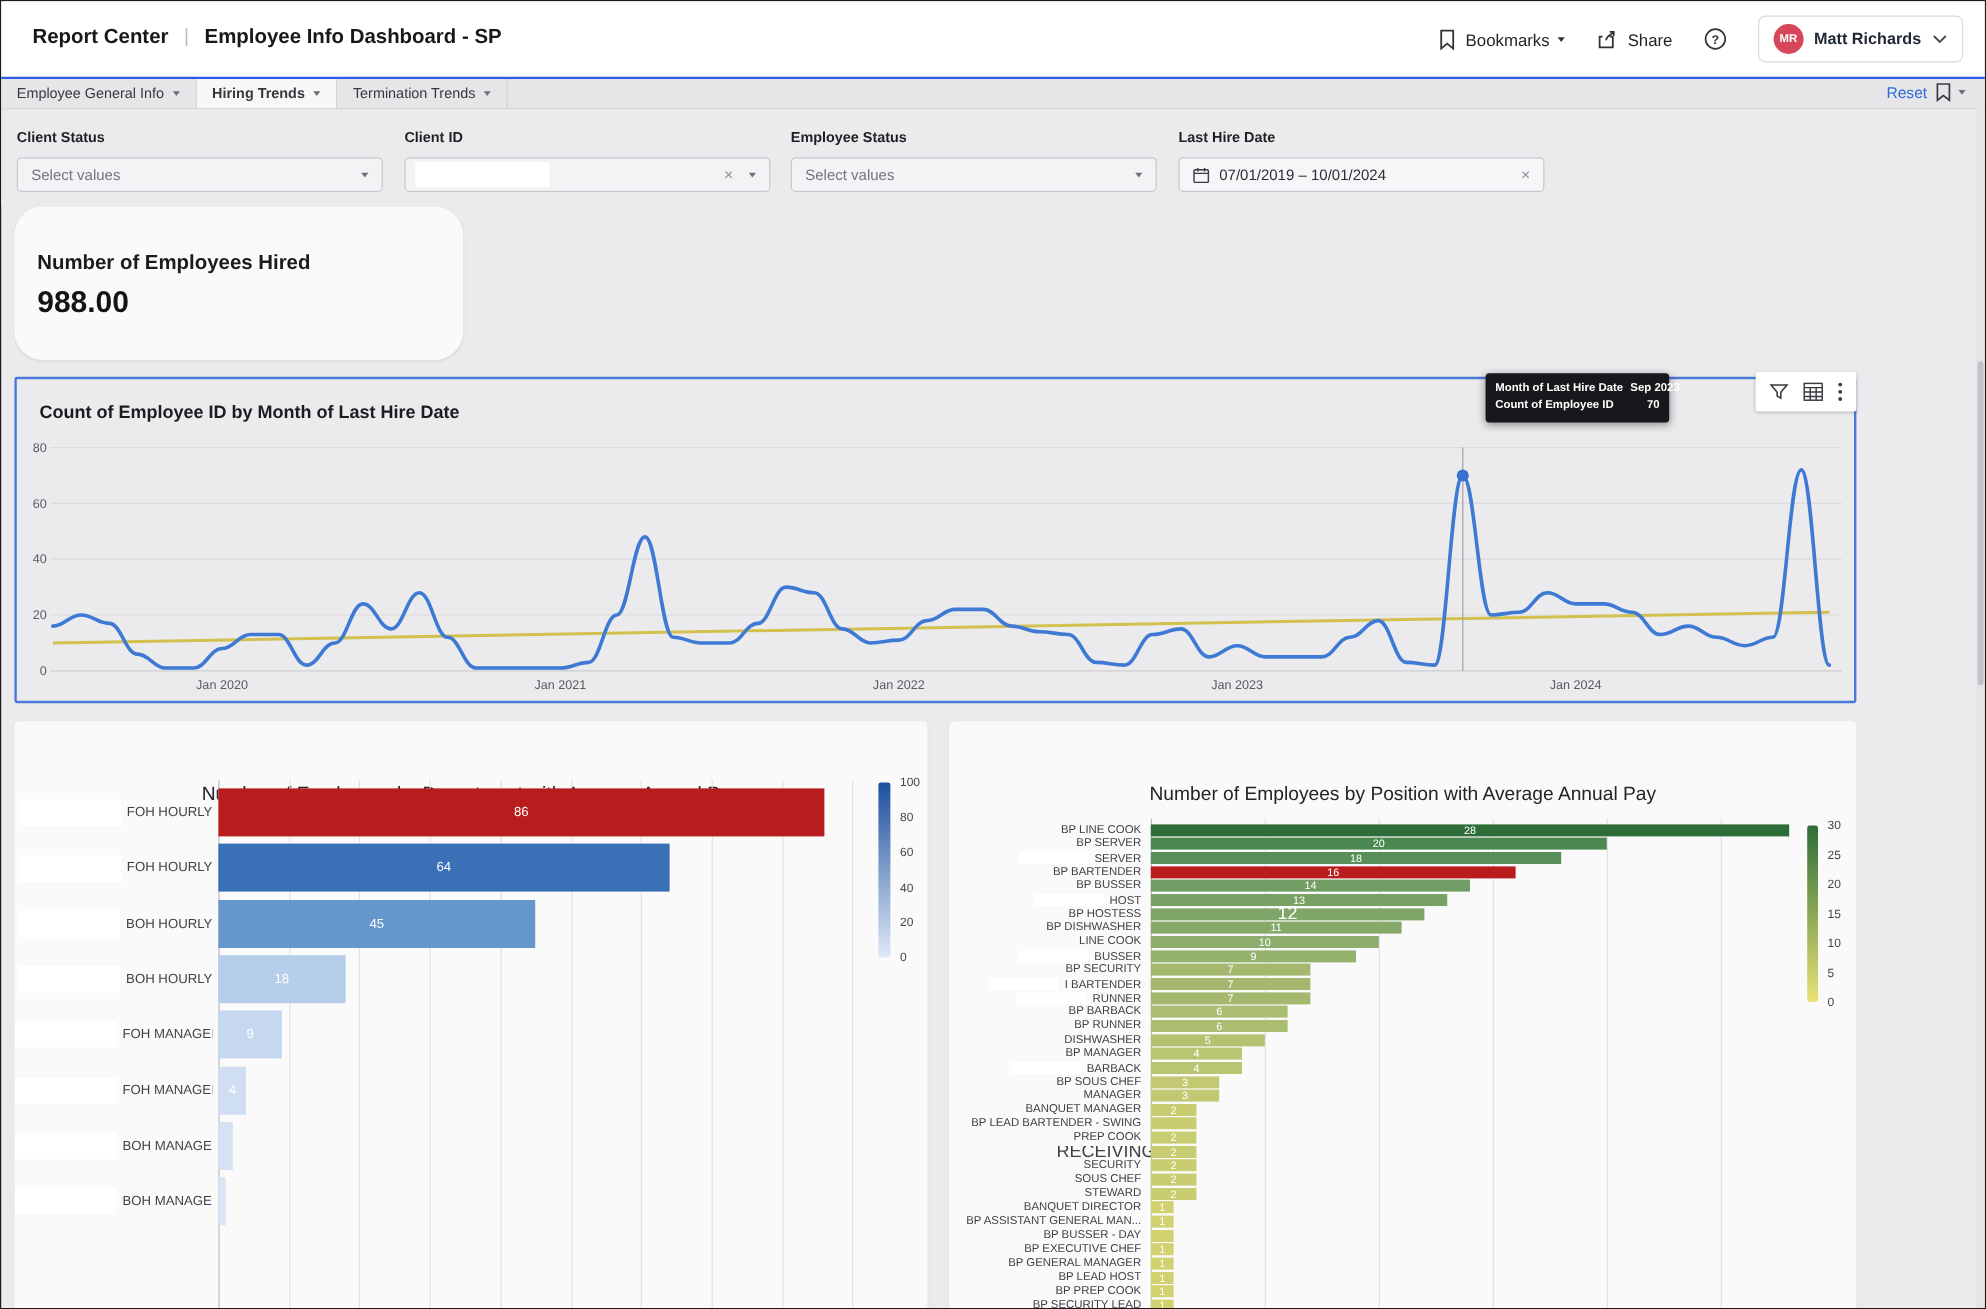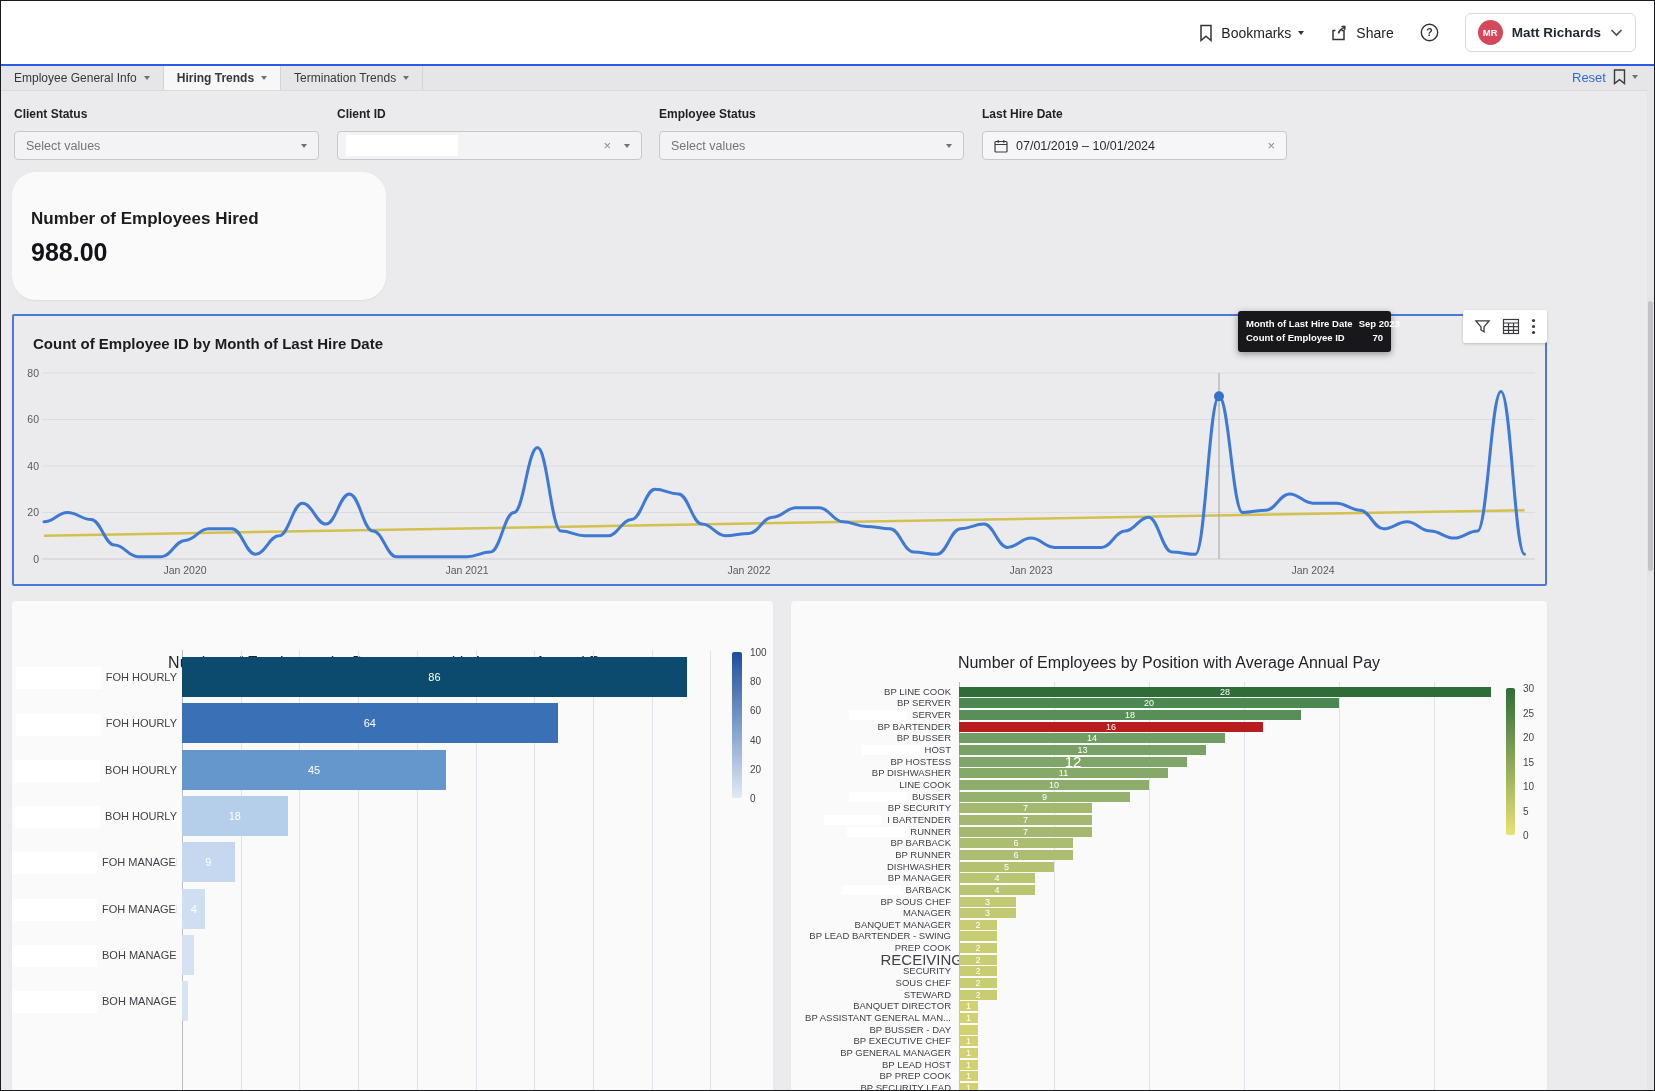--- a/index.html
+++ b/index.html
@@ -72,20 +72,25 @@
   .cbtick { position:absolute; font-size:10px; color:#44444a; }
   
   .scrolltrack { position:absolute; right:0; top:65px; bottom:0; width:7px; background:#e5e5e8; }
   .scrollthumb { position:absolute; right:1px; top:235px; width:5px; height:270px; background:#c2c2c8; border-radius:3px; }
   svg { display:block; }
 </style>
 </head>
 <body>
 
 <div class="header">
+  <div class="htitle">
+    <span>Report Center</span>
+    <span class="hsep">|</span>
+    <span>Employee Info Dashboard - SP</span>
+  </div>
   <div class="hright">
     <div class="hbtn">
       <span>
         <svg width="16" height="18" viewBox="0 0 16 18">
             <path d="M3 1.5h10v15l-5-4.2-5 4.2z" fill="none" stroke="#33333a" stroke-width="1.5"></path>
           </svg>
       </span>
       <span>Bookmarks</span>
       <span class="caret" style="border-top-color:#33333a"></span>
     </div>
@@ -250,21 +255,21 @@
     <div class="gline" style="left: 228.7px; top: 49px; bottom: 0px;"></div>
     <div class="gline" style="left: 287.4px; top: 49px; bottom: 0px;"></div>
     <div class="gline" style="left: 346.1px; top: 49px; bottom: 0px;"></div>
     <div class="gline" style="left: 404.8px; top: 49px; bottom: 0px;"></div>
     <div class="gline" style="left: 463.5px; top: 49px; bottom: 0px;"></div>
     <div class="gline" style="left: 522.2px; top: 49px; bottom: 0px;"></div>
     <div class="gline" style="left: 580.9px; top: 49px; bottom: 0px;"></div>
     <div class="gline" style="left: 639.6px; top: 49px; bottom: 0px;"></div>
     <div class="gline" style="left: 698.3px; top: 49px; bottom: 0px;"></div>
     <div class="blabel" style="left: 0px; width: 165px; top: 56.15px; height: 40px; line-height: 40px; font-size: 11px;"><span class="redact" style="width: 85px; height: 22px;"></span>FOH HOURLY</div>
-    <div class="bbar" style="left: 170px; top: 56.15px; width: 504.82px; height: 40px; background: #0c4a6e;">
+    <div class="bbar" style="left: 170px; top: 56.15px; width: 504.82px; height: 40px; background: #b91c1c;">
       <span class="bval" style="line-height: 40px; font-size: 11px;">86</span>
     </div>
     <div class="blabel" style="left: 0px; width: 165px; top: 102.45px; height: 40px; line-height: 40px; font-size: 11px;"><span class="redact" style="width: 85px; height: 22px;"></span>FOH HOURLY</div>
     <div class="bbar" style="left: 170px; top: 102.45px; width: 375.68px; height: 40px; background: rgb(58, 112, 181);">
       <span class="bval" style="line-height: 40px; font-size: 11px;">64</span>
     </div>
     <div class="blabel" style="left: 0px; width: 165px; top: 148.75px; height: 40px; line-height: 40px; font-size: 11px;"><span class="redact" style="width: 85px; height: 22px;"></span>BOH HOURLY</div>
     <div class="bbar" style="left: 170px; top: 148.75px; width: 264.15px; height: 40px; background: rgb(102, 151, 204);">
       <span class="bval" style="line-height: 40px; font-size: 11px;">45</span>
     </div>

